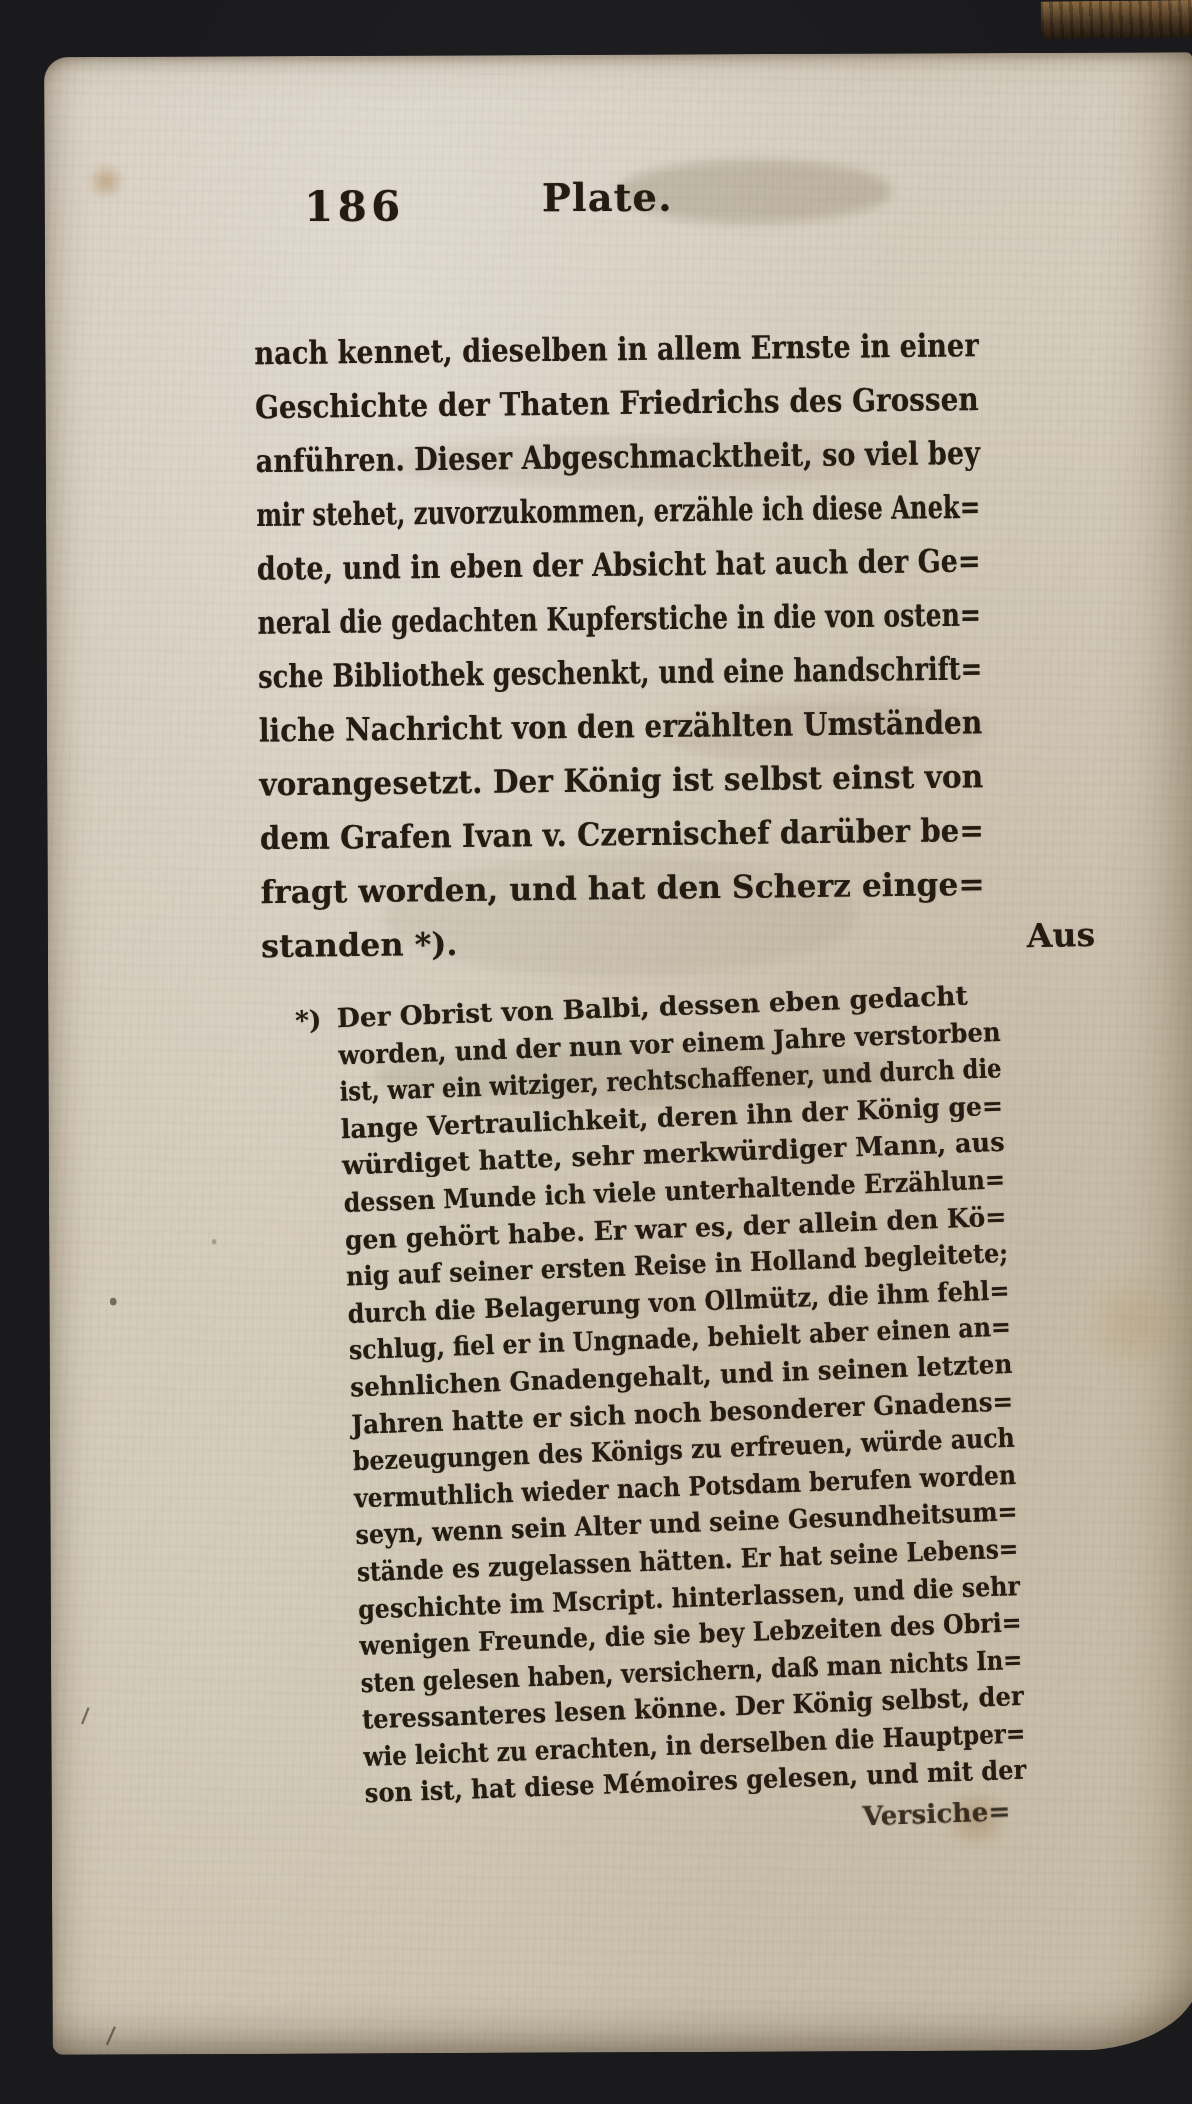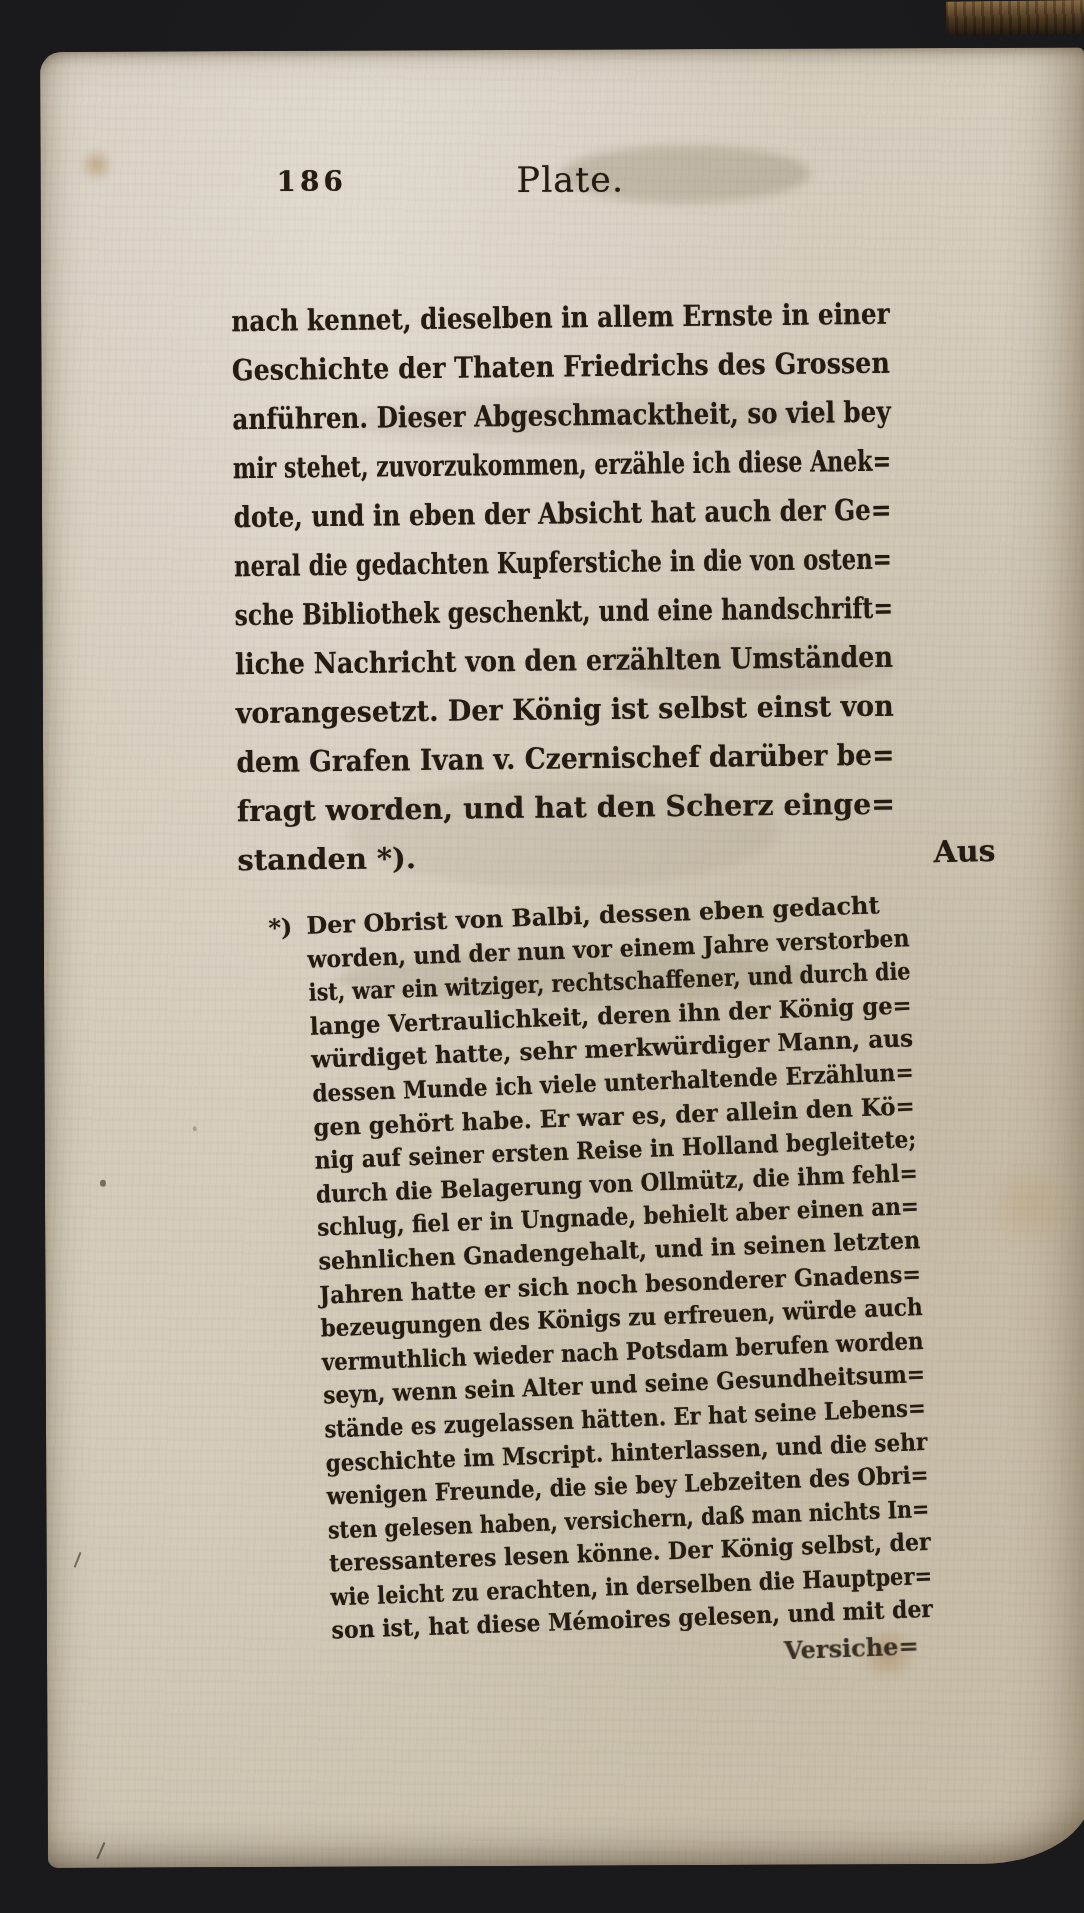--- a/index.html
+++ b/index.html
@@ -36,28 +36,27 @@
     position:absolute;right:0;top:0;width:138px;height:34px;
     background:
       repeating-linear-gradient(88deg, rgba(0,0,0,.25) 0 3px, transparent 3px 9px),
       linear-gradient(180deg,#8a6a42,#4a3722 55%,#241a10);
     border-radius:0 0 0 8px;
     transform:rotate(-0.6deg);transform-origin:100% 0;
   }
   
   .page-number{
     position:absolute;left:236px;top:114px;
-    font-size:28px;font-weight:bold;letter-spacing:4px;
+    font-size:38px;font-weight:bold;letter-spacing:4px;
     text-shadow:0 0 1px rgba(40,28,14,.55);
   }
   .running-title{
     position:absolute;left:452px;top:110px;
-    font-size:35px;font-weight:normal;letter-spacing:1px;
+    font-size:35px;font-weight:bold;letter-spacing:1px;
     text-shadow:0 0 1px rgba(40,28,14,.55);
-    margin-left:24px;
   }
   .main-text{
     position:absolute;left:190px;top:246px;width:658px;
     font-size:29px;font-weight:bold;line-height:49px;
     transform:rotate(-0.4deg);transform-origin:0 0;
     text-shadow:0 0 1px rgba(40,28,14,.5);
   }
   .catchword-main{
     position:absolute;left:842px;top:786px;width:110px;
     text-align:right;font-size:30px;font-weight:bold;

